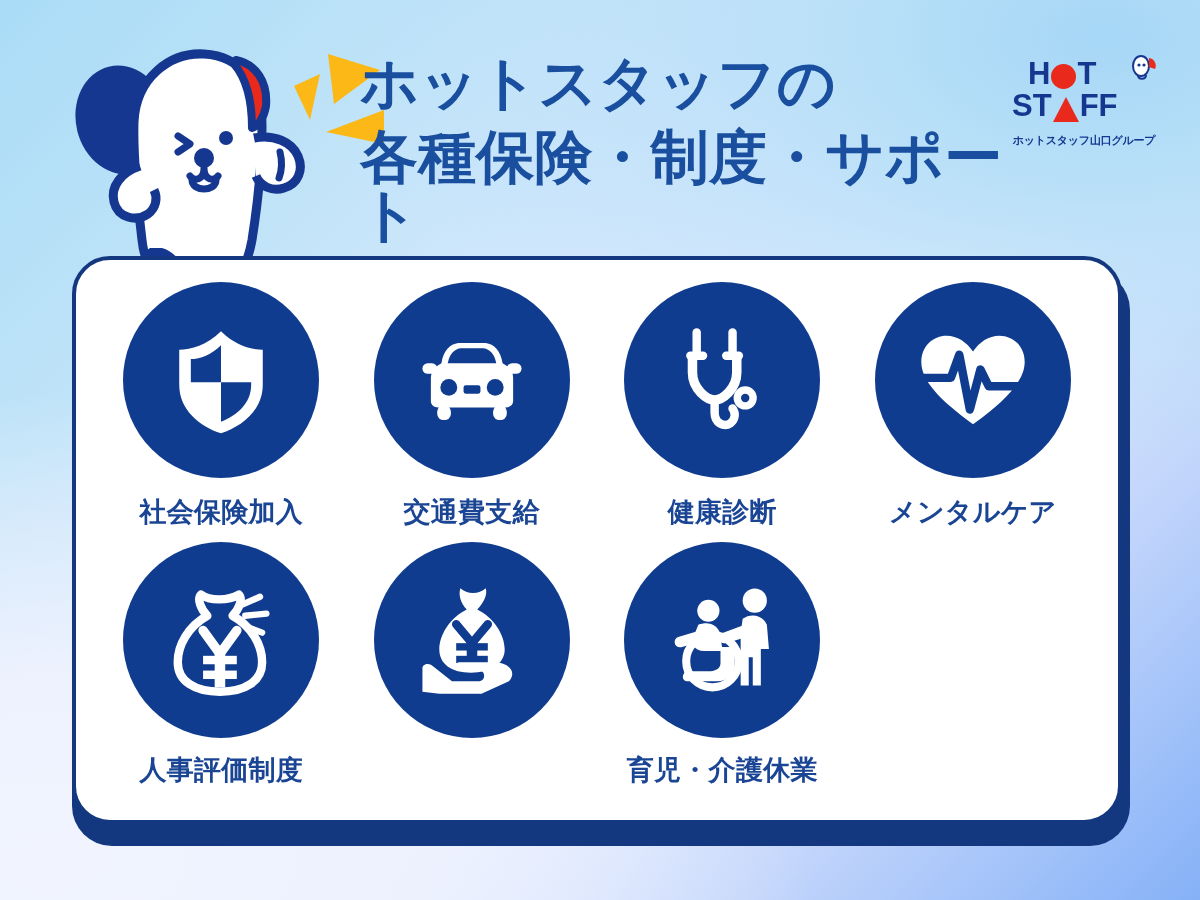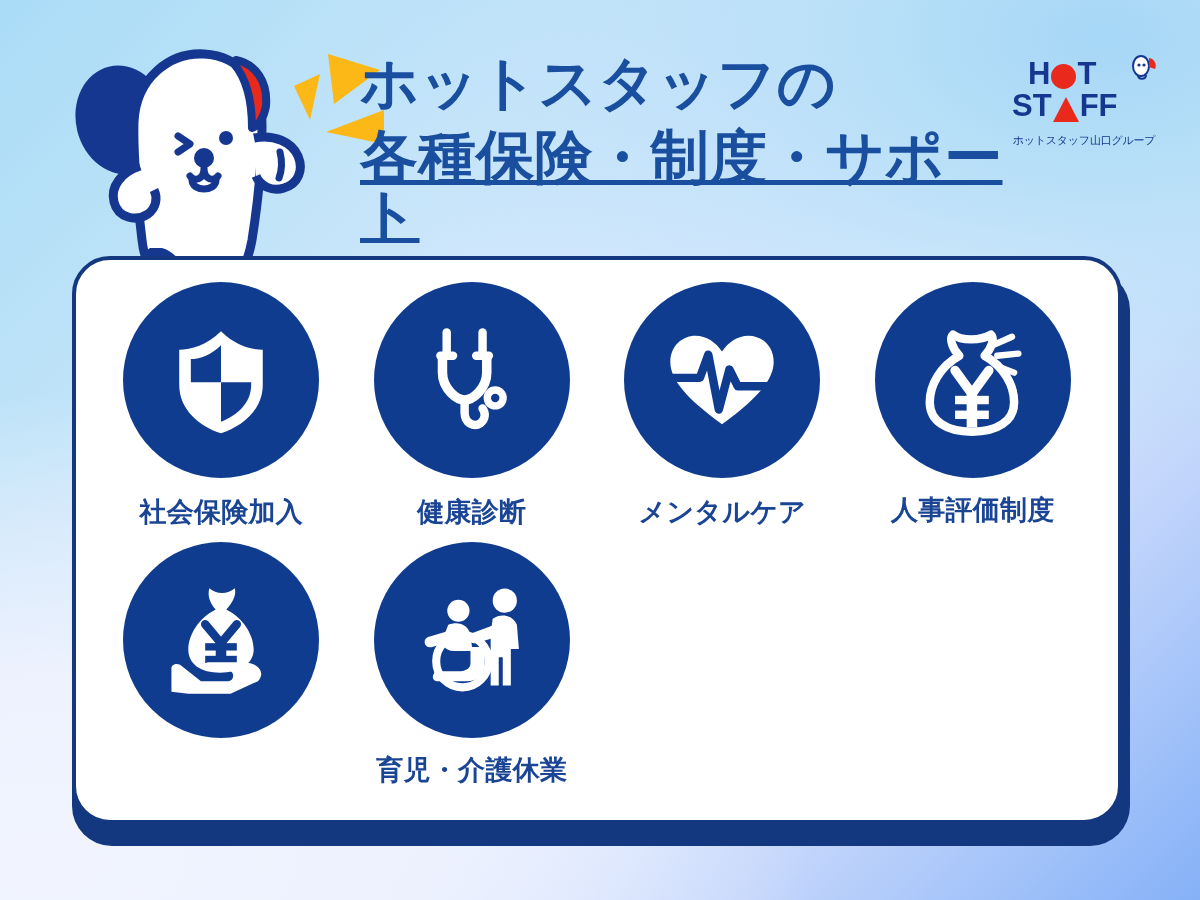--- a/index.html
+++ b/index.html
@@ -25,40 +25,40 @@
 
   .burst{position:absolute;left:252px;top:48px;width:116px;height:122px;}
   .burst svg{display:block;width:100%;height:100%;}
 
   .title{
     position:absolute;left:336px;top:54px;width:680px;
     color:#1a4fa0;font-weight:700;letter-spacing:.01em;
     line-height:1.00;
   }
   .title .l1{font-size:58px;display:block;}
-  .title .l2{font-size:58px;display:block;margin-top:16px;text-decoration:underline;}
+  .title .l2{font-size:58px;display:block;margin-top:16px;}
 
   
   .logo{position:absolute;right:48px;top:58px;width:152px;height:92px;}
   .logo-mark{position:relative;width:152px;height:72px;}
   .logo-row{display:flex;align-items:center;color:#16378f;font-weight:800;line-height:1;}
   .logo-row.r1{font-size:31px;letter-spacing:.00em;margin-left:20px;}
   .logo-row.r2{font-size:31px;letter-spacing:.00em;margin-top:1px;margin-left:4px;text-align:center;}
   .logo-o{
     display:inline-block;width:25px;height:25px;border-radius:50%;
     background:#e8291c;margin:0 1px;position:relative;top:3px;
   }
   .logo-a{
     display:inline-block;width:0;height:0;margin:0 1px;position:relative;top:4px;
     border-left:13px solid transparent;border-right:13px solid transparent;
     border-bottom:25px solid #e8291c;
   }
   .logo-dog{position:absolute;right:-4px;top:-4px;width:34px;height:34px;}
   .logo-sub{
-    margin-top:3px;font-size:11px;font-weight:400;color:#16378f;
+    margin-top:3px;font-size:11px;font-weight:700;color:#16378f;
     text-align:center;letter-spacing:-.02em;white-space:nowrap;
   }
 
   
   .card-wrap{position:absolute;left:72px;top:256px;width:1058px;height:590px;}
   .card-shadow{
     position:absolute;left:0;top:14px;width:1058px;height:576px;
     background:#14387f;border-radius:40px;
   }
   .card{
@@ -173,20 +173,37 @@
           <div class="disc">
             <svg viewBox="0 0 100 100" xmlns="http://www.w3.org/2000/svg">
               <path d="M50 8 C38 20 24 24 14 24 L14 54 C14 76 32 90 50 96 C68 90 86 76 86 54 L86 24 C76 24 62 20 50 8 Z" fill="#ffffff"></path>
               <path d="M50 20 C42 28 32 32 24 32 L24 52 L50 52 Z" fill="#103c8f"></path>
               <path d="M50 52 L76 52 L76 54 C76 70 64 80 50 86 Z" fill="#103c8f"></path>
             </svg>
           </div>
           <div class="cap">社会保険加入</div>
         </div>
 
+        <div class="cell r1">
+          <div class="disc">
+            <svg viewBox="0 0 110 100" xmlns="http://www.w3.org/2000/svg">
+              <path d="M26 34 C28 22 34 16 42 15 L68 15 C76 16 82 22 84 34 L90 38 L20 38 Z" fill="#ffffff"></path>
+              <path d="M32 34 C34 25 38 21 44 20 L66 20 C72 21 76 25 78 34 Z" fill="#103c8f"></path>
+              <path d="M16 48 C16 40 22 36 30 35 L80 35 C88 36 94 40 94 48 L94 70 C94 74 91 76 87 76 L23 76 C19 76 16 74 16 70 Z" fill="#ffffff"></path>
+              <circle cx="33" cy="57" r="8" fill="#103c8f"></circle>
+              <circle cx="77" cy="57" r="8" fill="#103c8f"></circle>
+              <rect x="47" y="55" width="16" height="8" rx="2" fill="#103c8f"></rect>
+              <rect x="22" y="74" width="13" height="14" rx="6" fill="#ffffff"></rect>
+              <rect x="75" y="74" width="13" height="14" rx="6" fill="#ffffff"></rect>
+              <rect x="8" y="34" width="14" height="10" rx="5" fill="#ffffff"></rect>
+              <rect x="88" y="34" width="14" height="10" rx="5" fill="#ffffff"></rect>
+            </svg>
+          </div>
+          <div class="cap">交通費支給</div>
+        </div>
 
         <div class="cell r1">
           <div class="disc">
             <svg viewBox="0 0 100 110" xmlns="http://www.w3.org/2000/svg">
               <rect x="22" y="6" width="8" height="26" rx="4" fill="#ffffff"></rect>
               <rect x="56" y="6" width="8" height="26" rx="4" fill="#ffffff"></rect>
               <rect x="16" y="28" width="20" height="8" rx="4" fill="#ffffff"></rect>
               <rect x="50" y="28" width="20" height="8" rx="4" fill="#ffffff"></rect>
               <path d="M22 34 L22 48 C22 64 36 74 43 74 C50 74 64 64 64 48 L64 34" fill="none" stroke="#ffffff" stroke-width="9" stroke-linecap="round"></path>
               <path d="M43 74 L43 86 C43 96 52 100 58 96 C63 92 63 86 60 82" fill="none" stroke="#ffffff" stroke-width="8" stroke-linecap="round"></path>

